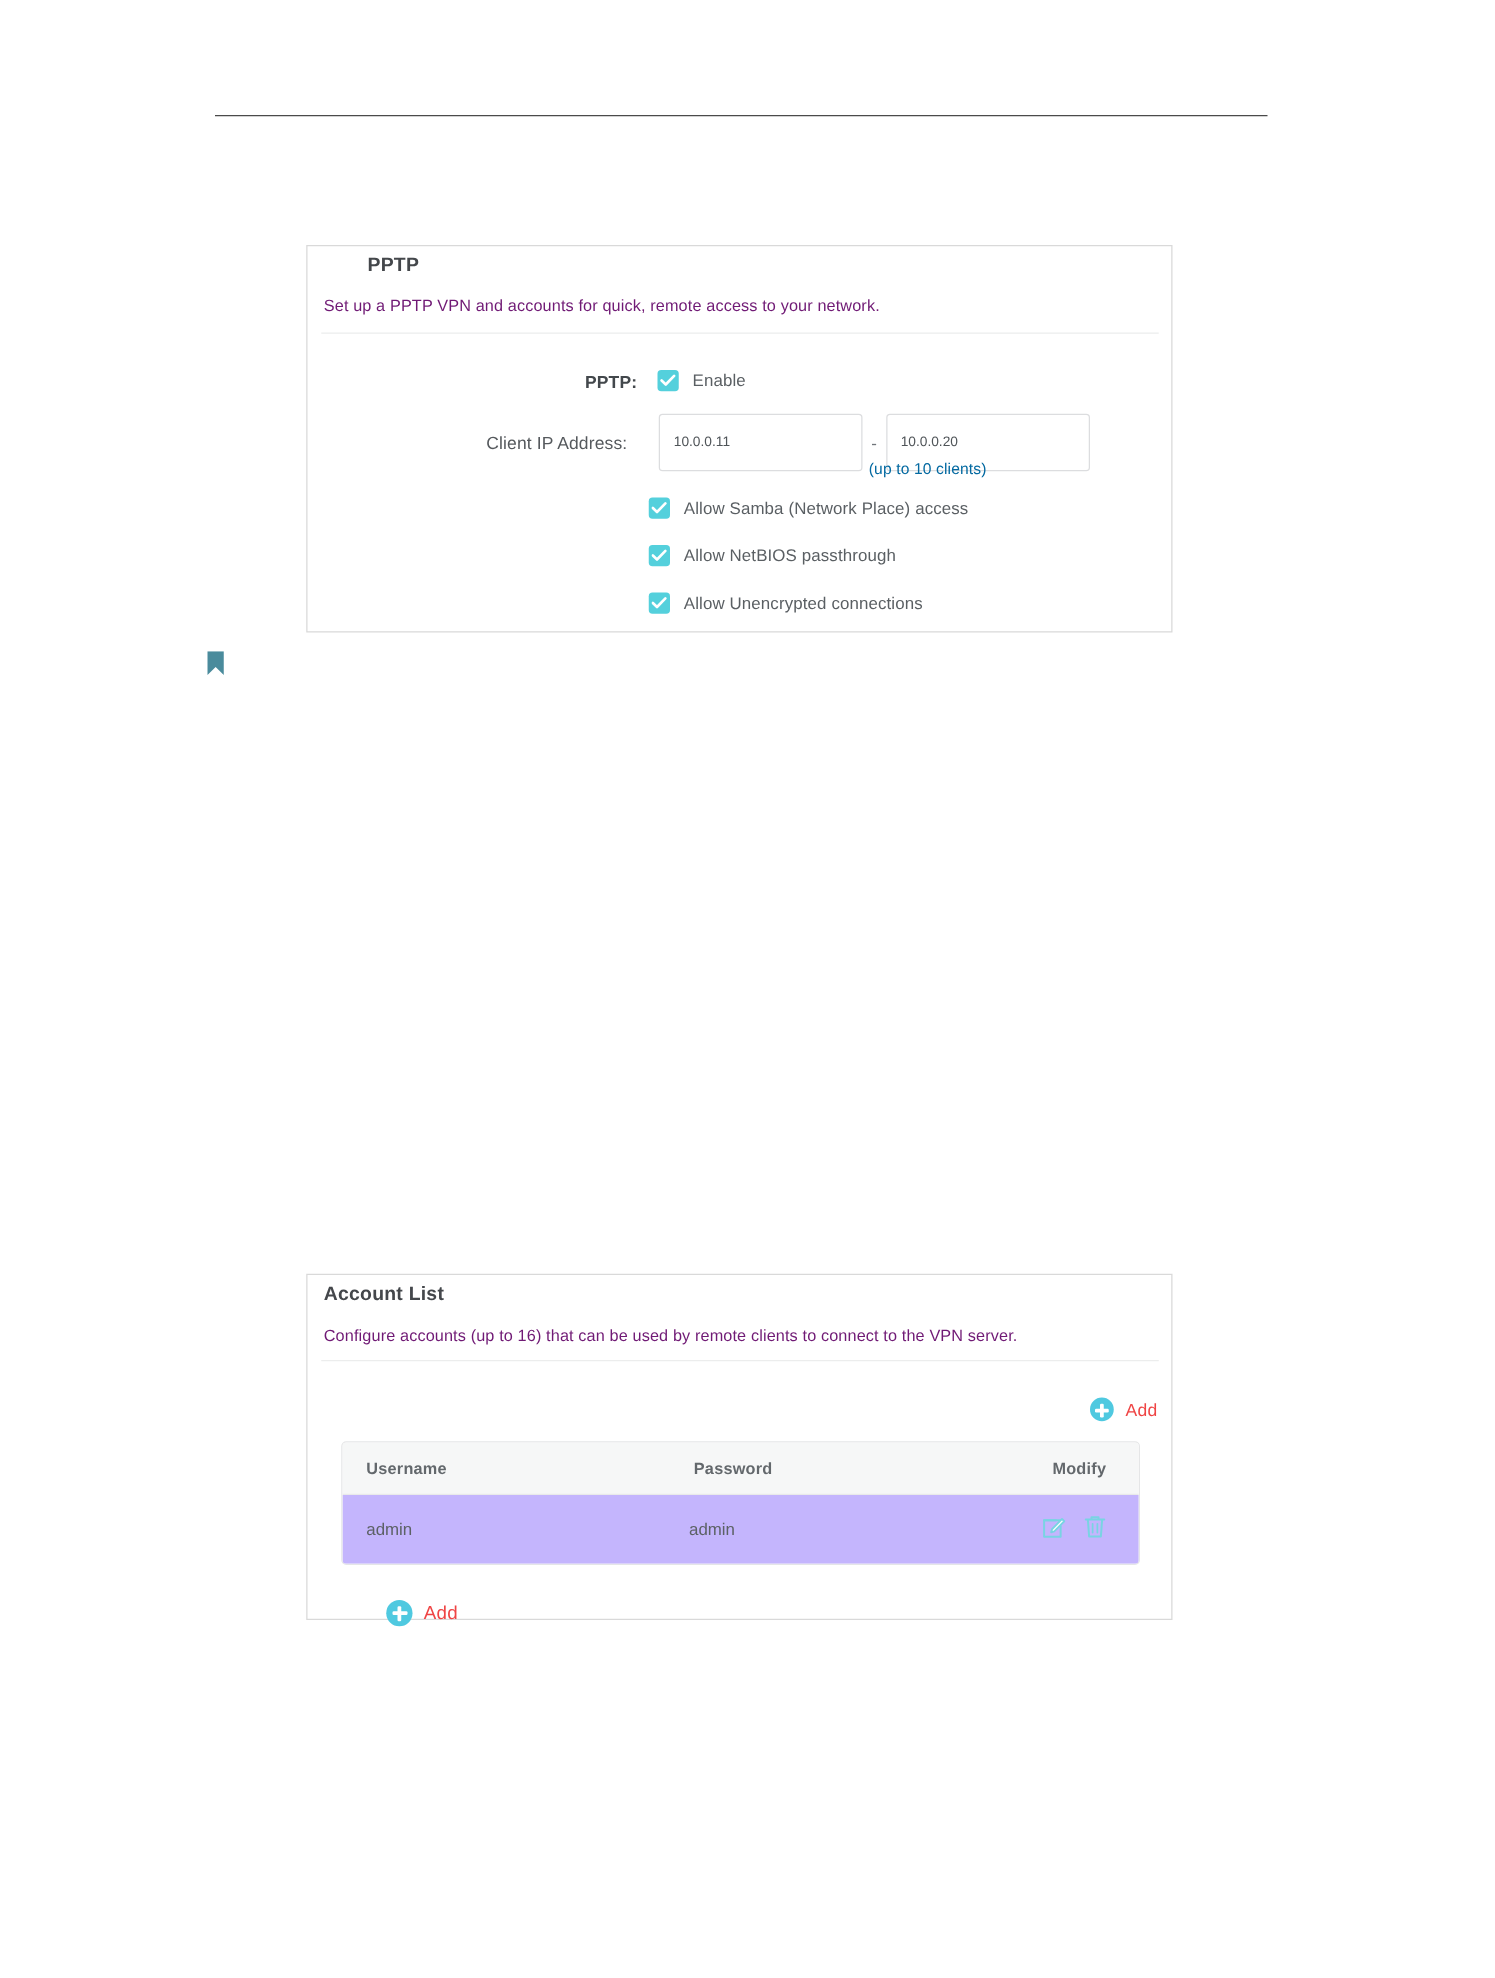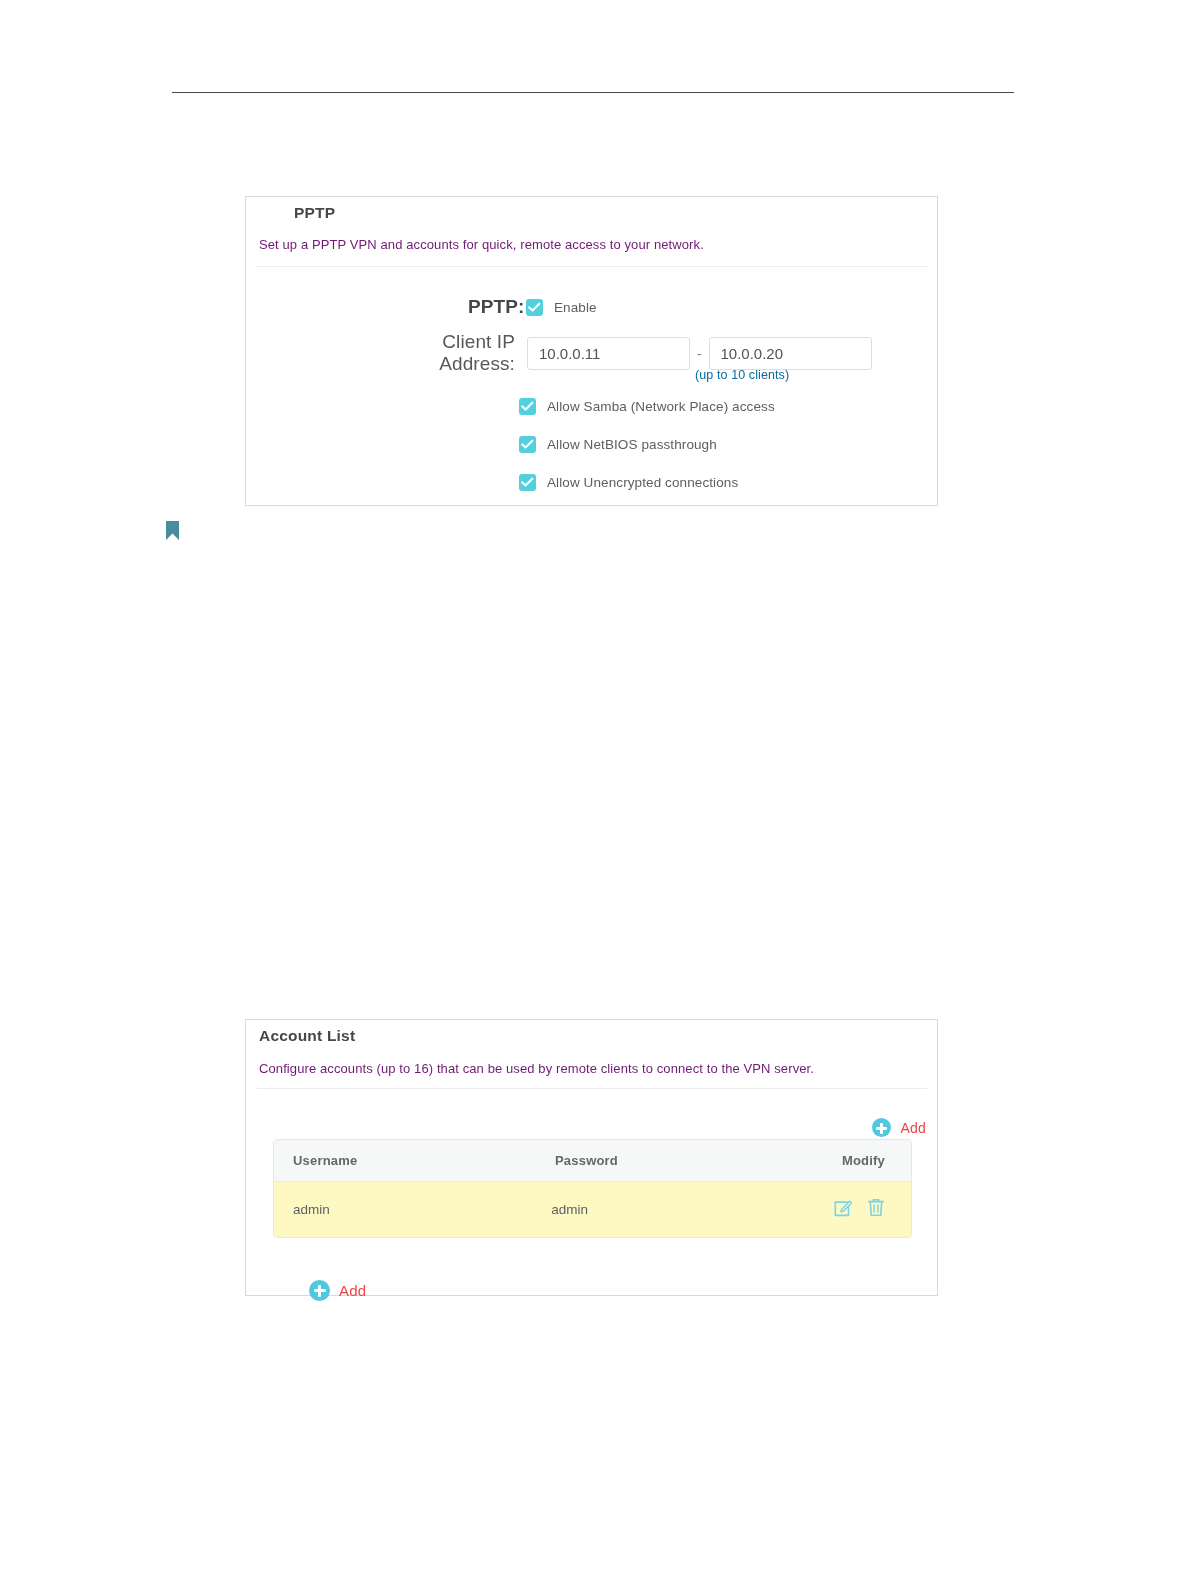--- a/index.html
+++ b/index.html
@@ -60,23 +60,22 @@
   #pptp-panel .panel-title { position: absolute; left: 13px; top: 7px; margin-left: 35px; }
   #pptp-panel .panel-desc  { position: absolute; left: 13px; top: 40px; }
   #pptp-panel .panel-divider { position: absolute; left: 11px; top: 69px; width: 670px; }
 
   .form-row {
     position: absolute;
     display: flex;
     align-items: center;
   }
   .field-label {
-    font-size: 19px;
+    font-size: 14px;
     color: #55595d;
-    text-align: right;
     letter-spacing: .1px;
   }
   .field-label.bold { font-weight: bold; color: #43484c; }
 
   
   .cbx {
     width: 17px;
     height: 17px;
     border-radius: 3px;
     background: #54d0dc;
@@ -89,26 +88,26 @@
     font-size: 13.5px;
     color: #5a5f63;
     margin-left: 11px;
     white-space: nowrap;
     letter-spacing: .1px;
   }
 
   
   .ipt {
     box-sizing: border-box;
-    height: 33px;
+    height: 46px;
     border: 1px solid #dcdddf;
     border-radius: 3px;
     background: #fff;
     font-family: "Liberation Sans", sans-serif;
-    font-size: 15px;
+    font-size: 11px;
     color: #4f5458;
     padding: 0 11px;
     outline: none;
   }
   .dash {
     font-size: 13.5px;
     color: #70757a;
     margin: 0 7px;
   }
   .hint {
@@ -166,39 +165,39 @@
     margin-left: 9px;
     letter-spacing: .2px;
   }
 
   #account-add-link { position: absolute; right: 11px; top: 98px; }
 
   
   .acct-table {
     position: absolute;
     left: 27px;
-    top: 119px;
+    top: 133px;
     width: 639px;
     border: 1px solid #e5e6e7;
     border-radius: 4px;
     box-sizing: border-box;
     overflow: hidden;
   }
   .acct-head {
     display: flex;
     align-items: center;
     height: 41px;
     background: #f6f7f7;
     border-bottom: 1px solid #e9eaea;
   }
   .acct-row {
     display: flex;
     align-items: center;
     height: 55px;
-    background: #fef9c3;
+    background: #c4b5fd;
   }
   .col-user   { width: 282px; padding-left: 19px; box-sizing: border-box; }
   .col-pass   { width: 288px; box-sizing: border-box; }
   .col-mod    { flex: 1; text-align: right; padding-right: 26px; box-sizing: border-box; }
   .acct-head .col-user,
   .acct-head .col-pass,
   .acct-head .col-mod {
     font-size: 13px;
     font-weight: bold;
     color: #63686c;

